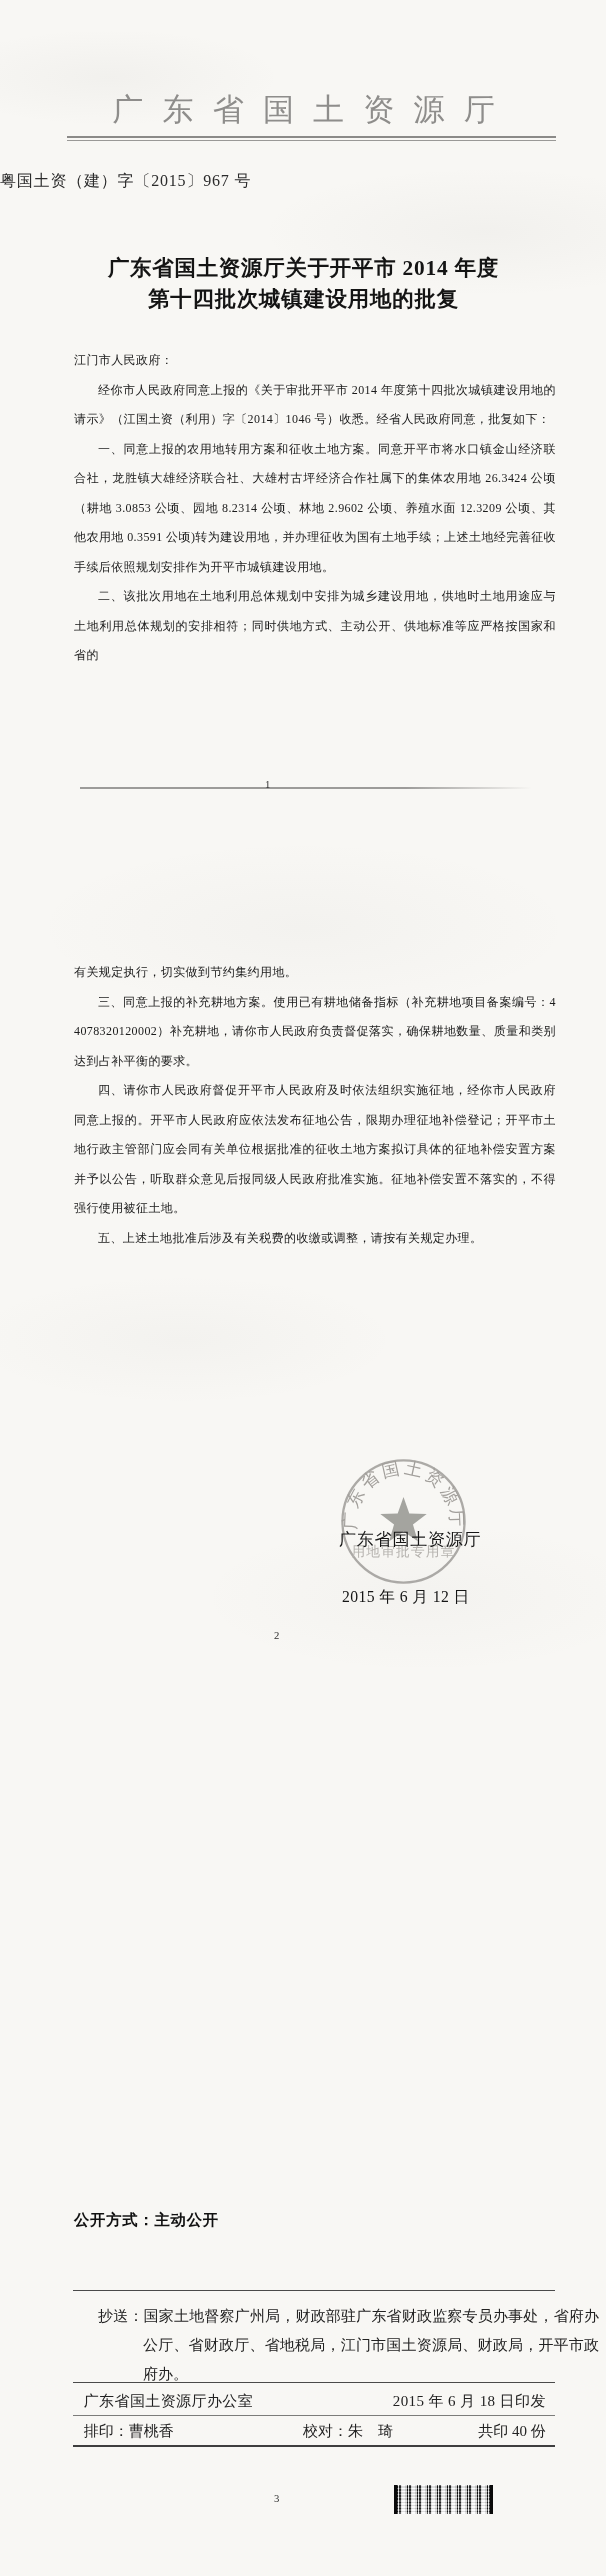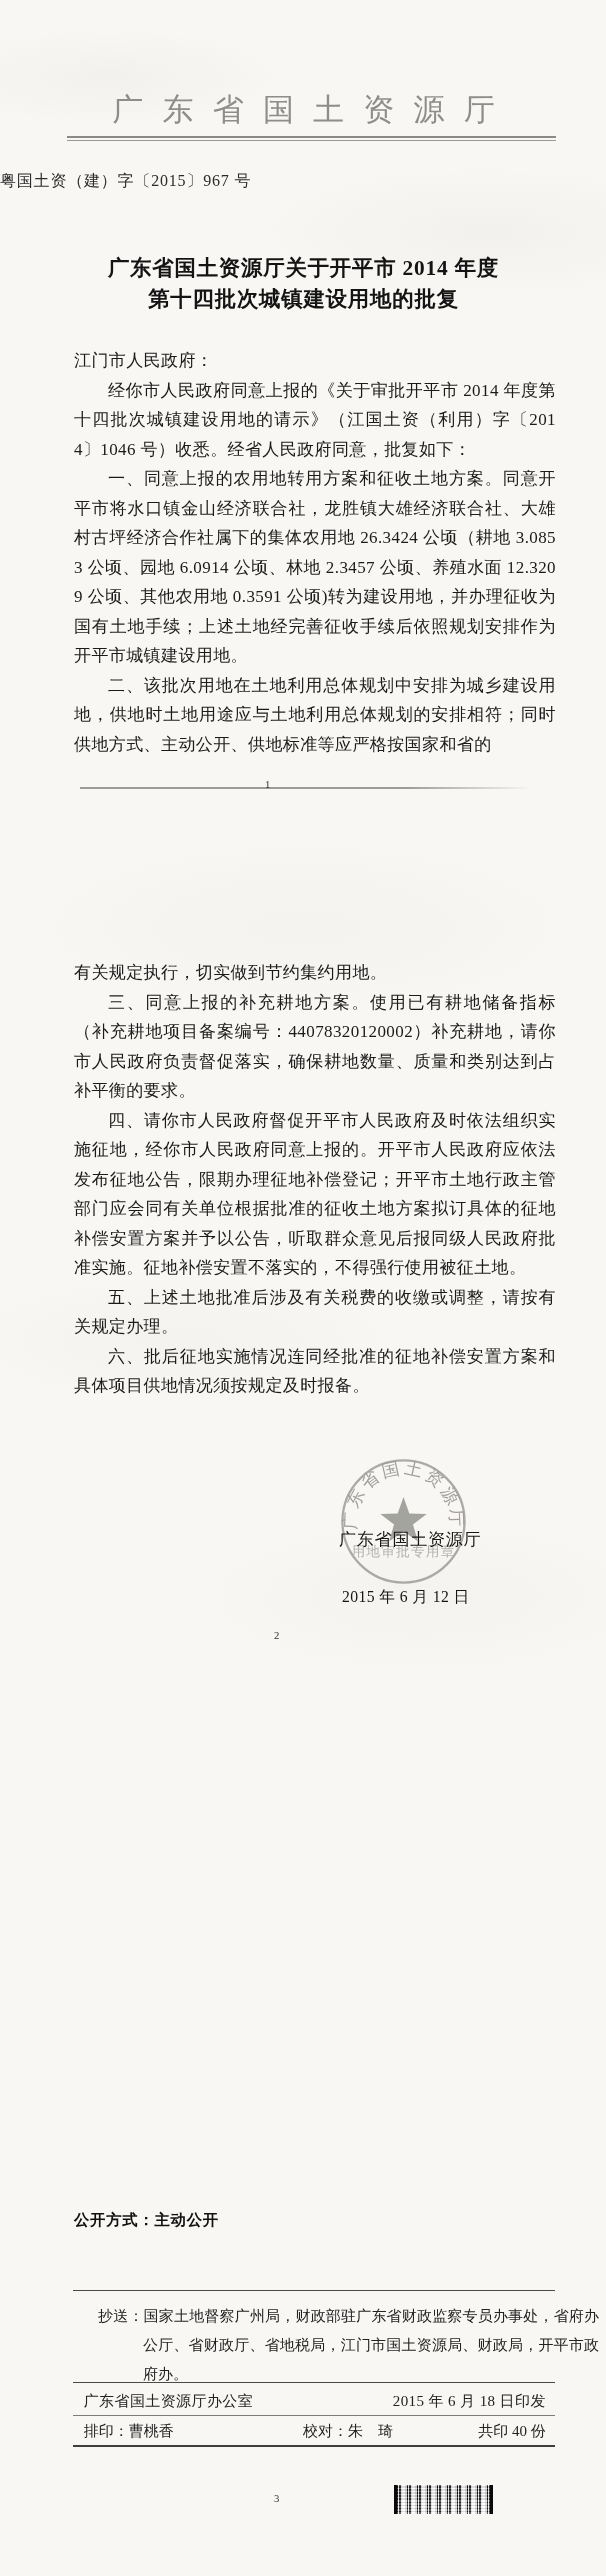--- a/index.html
+++ b/index.html
@@ -27,21 +27,21 @@
   }
   .doc-number{
     top:171px;left:0;width:543px;
     font-size:16px;color:#2b2b2b;letter-spacing:0.8px;
   }
   
   .title-block{top:253px;left:0;width:607px;text-align:center;font-weight:bold;color:#141414;}
   .title-block div{font-size:21.4px;line-height:31px;letter-spacing:0.8px;}
   
   .body{
-    left:74px;width:482px;font-size:17px;line-height:29.5px;
+    left:74px;width:482px;font-size:12px;line-height:29.5px;
     letter-spacing:0.4px;text-align:justify;word-break:break-all;color:#1b1b1b;
   }
   .body p{margin:0;text-indent:2em;}
   .body p.no-indent{text-indent:0;}
   .body1{top:346px;}
   .body2{top:958px;}
   
   .p1-rule{
     top:787px;left:80px;width:452px;height:2.3px;
     background:linear-gradient(90deg,#9c9b99 0%,#9c9b99 72%,rgba(156,155,153,0) 100%);
@@ -95,32 +95,31 @@
   <div class="abs doc-number">粤国土资（建）字〔2015〕967 号</div>
 
   <div class="abs title-block">
     <div>广东省国土资源厅关于开平市 2014 年度</div>
     <div>第十四批次城镇建设用地的批复</div>
   </div>
 
   <div class="abs body body1">
     <p class="no-indent">江门市人民政府：</p>
     <p>经你市人民政府同意上报的《关于审批开平市 2014 年度第十四批次城镇建设用地的请示》（江国土资（利用）字〔2014〕1046 号）收悉。经省人民政府同意，批复如下：</p>
-    <p>一、同意上报的农用地转用方案和征收土地方案。同意开平市将水口镇金山经济联合社，龙胜镇大雄经济联合社、大雄村古坪经济合作社属下的集体农用地 26.3424 公顷（耕地 3.0853 公顷、园地 6.0914 公顷、林地 2.3457 公顷、养殖水面 12.3209 公顷、其他农用地 0.3591 公顷)转为建设用地，并办理征收为国有土地手续；上述土地经完善征收手续后依照规划安排作为开平市城镇建设用地。</p>
+    <p>一、同意上报的农用地转用方案和征收土地方案。同意开平市将水口镇金山经济联合社，龙胜镇大雄经济联合社、大雄村古坪经济合作社属下的集体农用地 26.3424 公顷（耕地 3.0853 公顷、园地 8.2314 公顷、林地 2.9602 公顷、养殖水面 12.3209 公顷、其他农用地 0.3591 公顷)转为建设用地，并办理征收为国有土地手续；上述土地经完善征收手续后依照规划安排作为开平市城镇建设用地。</p>
     <p>二、该批次用地在土地利用总体规划中安排为城乡建设用地，供地时土地用途应与土地利用总体规划的安排相符；同时供地方式、主动公开、供地标准等应严格按国家和省的</p>
   </div>
   <div class="abs p1-rule"></div>
   <div class="abs pagenum pn1">1</div>
 
   <div class="abs body body2">
     <p class="no-indent">有关规定执行，切实做到节约集约用地。</p>
     <p>三、同意上报的补充耕地方案。使用已有耕地储备指标（补充耕地项目备案编号：44078320120002）补充耕地，请你市人民政府负责督促落实，确保耕地数量、质量和类别达到占补平衡的要求。</p>
     <p>四、请你市人民政府督促开平市人民政府及时依法组织实施征地，经你市人民政府同意上报的。开平市人民政府应依法发布征地公告，限期办理征地补偿登记；开平市土地行政主管部门应会同有关单位根据批准的征收土地方案拟订具体的征地补偿安置方案并予以公告，听取群众意见后报同级人民政府批准实施。征地补偿安置不落实的，不得强行使用被征土地。</p>
     <p>五、上述土地批准后涉及有关税费的收缴或调整，请按有关规定办理。</p>
-    <p>六、批后征地实施情况连同经批准的征地补偿安置方案和具体项目供地情况须按规定及时报备。</p>
   </div>
 
   <svg class="abs seal" viewBox="0 0 190 190" width="145" height="145">
     <defs>
       <path id="sealArc" d="M 37.5 118 A 62 62 0 1 1 152.5 118" fill="none"></path>
     </defs>
     <circle cx="95" cy="95" r="80" fill="none" stroke="#a3a19d" stroke-width="3" opacity="0.9"></circle>
     <polygon points="95,63 102.6,84.5 125.4,85.1 107.4,99 113.8,120.9 95,108 76.2,120.9 82.6,99 64.6,85.1 87.4,84.5" fill="#8f8e8a" opacity="0.8"></polygon>
     <text font-size="23" fill="#a29f9b" letter-spacing="4" font-family="Liberation Serif, DejaVu Serif, serif">
       <textPath href="#sealArc" startOffset="50%" text-anchor="middle">广东省国土资源厅</textPath>

